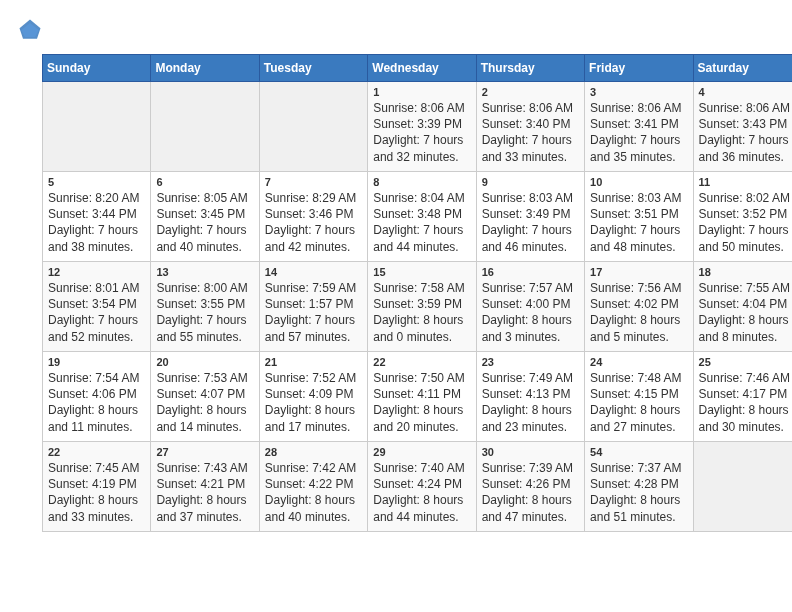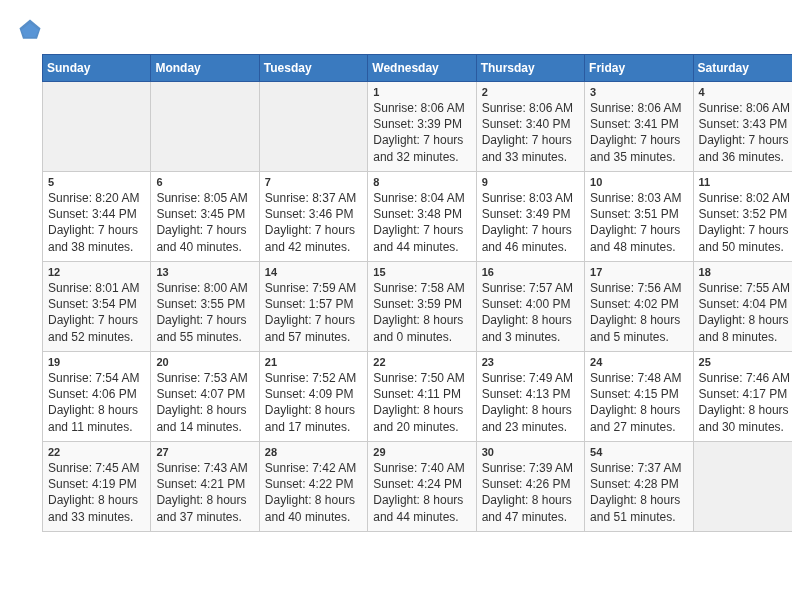--- a/index.html
+++ b/index.html
@@ -164,21 +164,21 @@
 Daylight: 7 hours and 38 minutes.</div>
         </td>
         <td>
           <span class="day-num">6</span>
           <div class="cell-content">Sunrise: 8:05 AM
 Sunset: 3:45 PM
 Daylight: 7 hours and 40 minutes.</div>
         </td>
         <td>
           <span class="day-num">7</span>
-          <div class="cell-content">Sunrise: 8:37 AM
+          <div class="cell-content">Sunrise: 8:29 AM
 Sunset: 3:46 PM
 Daylight: 7 hours and 42 minutes.</div>
         </td>
         <td>
           <span class="day-num">8</span>
           <div class="cell-content">Sunrise: 8:04 AM
 Sunset: 3:48 PM
 Daylight: 7 hours and 44 minutes.</div>
         </td>
         <td>

